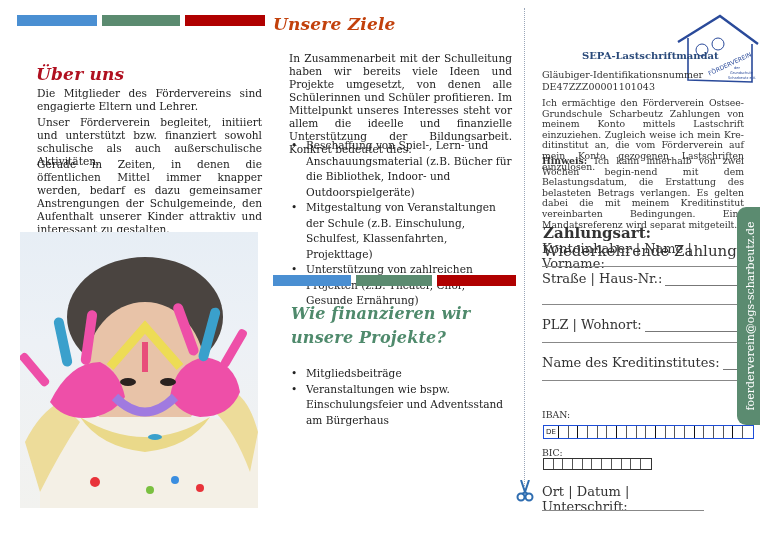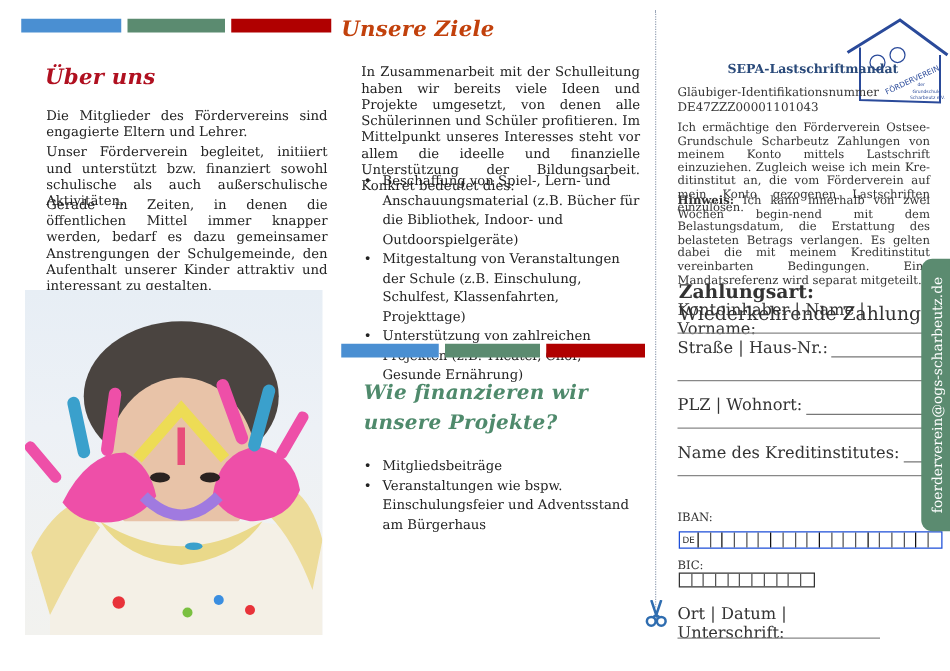--- a/index.html
+++ b/index.html
@@ -2,21 +2,21 @@
 <html><head>
 <meta charset="utf-8">
 <style>
   * { box-sizing: border-box; margin: 0; padding: 0; }
   html, body { width: 760px; height: 537px; background: #fff; overflow: hidden; }
   body { position: relative; font-family: "DejaVu Serif", "Liberation Serif", serif; color: #222; }
   .bars { position: absolute; display: flex; gap: 5px; }
   .bar { height: 11px; }
 
   .script { font-family: "DejaVu Serif", serif; font-weight: bold; font-style: italic; letter-spacing: 0.2px; }
-  .h-red { position: absolute; left: 36px; top: 52px; font-size: 17px; color: #b01020; text-align: right; }
+  .h-red { position: absolute; left: 36px; top: 64px; font-size: 17px; color: #b01020; text-align: right; }
   .para { font-size: 10.6px; line-height: 13px; text-align: justify; }
   .p1 { position: absolute; left: 37px; top: 87px; width: 225px; }
   .p2 { position: absolute; left: 37px; top: 116px; width: 225px; }
   .p3 { position: absolute; left: 37px; top: 158px; width: 225px; }
 
   .photo { position: absolute; left: 20px; top: 232px; width: 238px; height: 276px; overflow: hidden;
     background: linear-gradient(180deg, #e7eef5 0%, #edf1f6 40%, #f2f2ef 100%); }
 
   
   .h-blue { position: absolute; left: 273px; top: 14px; font-size: 17px; color: #c2410c; }

